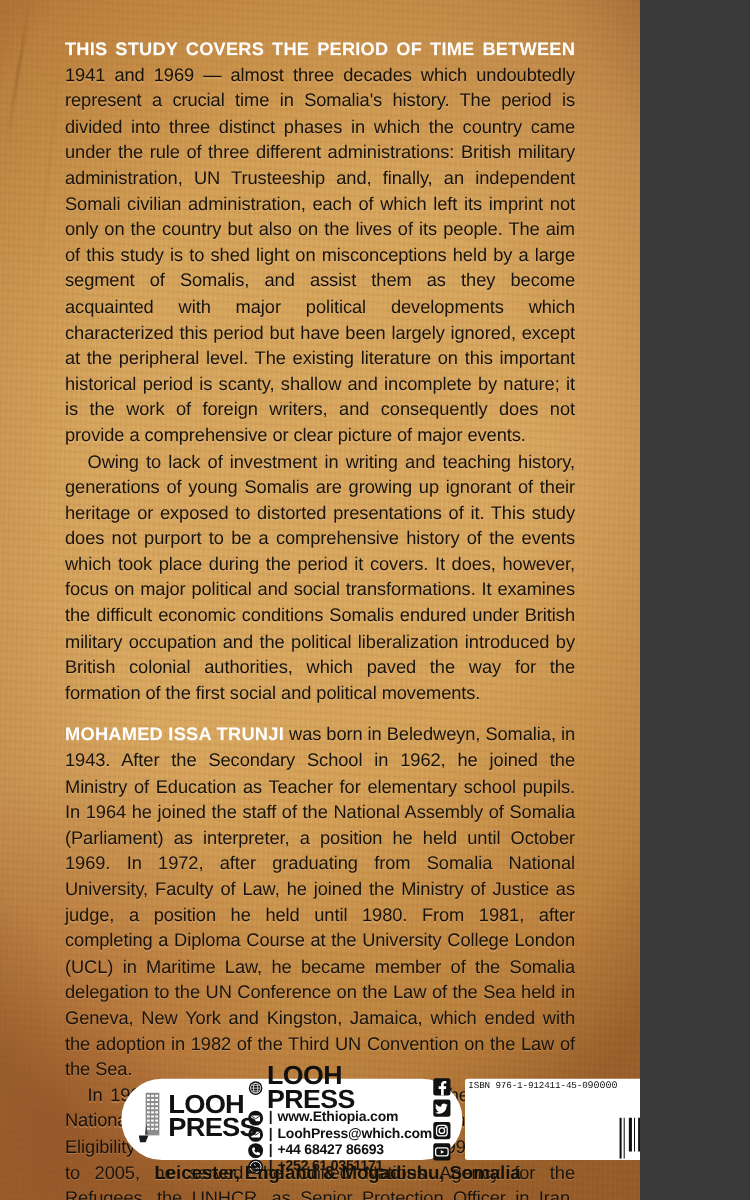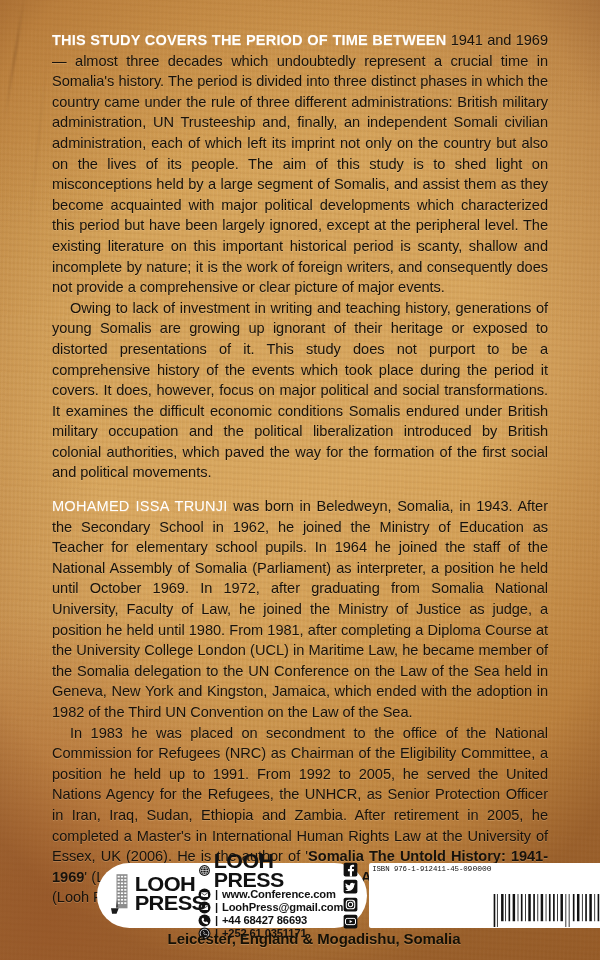--- a/index.html
+++ b/index.html
@@ -2,21 +2,21 @@
 <html><head>
 <meta charset="utf-8">
 <style>
   html, body {
     margin: 0;
     padding: 0;
     background: #3a3a3a;
   }
   .cover {
     position: relative;
-    width: 600px;
+    width: 512px;
     height: 960px;
     overflow: hidden;
     font-family: "Liberation Sans", sans-serif;
     background-color: #c8913f;
     background-image:
       
       radial-gradient(ellipse 75% 62% at 48% 40%, rgba(214,160,86,0.0) 0%, rgba(214,160,86,0.0) 45%, rgba(150,86,38,0.33) 82%, rgba(120,62,26,0.55) 100%),
       
       radial-gradient(ellipse 60% 45% at 8% 95%, rgba(168,84,40,0.45) 0%, rgba(168,84,40,0.0) 70%),
       
@@ -65,21 +65,21 @@
   }
   .para-indent { text-indent: 18px; }
   .gap { height: 13px; }
   .lead-caps {
     color: #ffffff;
     font-weight: bold;
     letter-spacing: 0.15px;
   }
   .name-caps {
     color: #ffffff;
-    font-weight: normal;
+    font-weight: bold;
     letter-spacing: 0.2px;
   }
   b.title-bold { font-weight: bold; color: #17120c; }
 
   
   .footer {
     position: absolute;
     left: 0; right: 0;
     bottom: 0;
     height: 100px;
@@ -324,31 +324,31 @@
             <span class="pub-title">LOOH PRESS</span>
           </div>
 
           <div class="contact-row">
             <svg class="cicon" viewBox="0 0 24 24">
               <circle cx="12" cy="12" r="11" fill="#111"></circle>
               <rect x="5.5" y="8" width="13" height="8.5" rx="1" fill="#fff"></rect>
               <path d="M5.5 8.6 L12 13 L18.5 8.6" fill="none" stroke="#111" stroke-width="1.3"></path>
             </svg>
             <span class="pipe">|</span>
-            <span>www.Conference.com</span>
+            <span>www.Ethiopia.com</span>
           </div>
 
           <div class="contact-row">
             <svg class="cicon" viewBox="0 0 24 24">
               <circle cx="12" cy="12" r="11" fill="#111"></circle>
               <rect x="5.5" y="8" width="13" height="8.5" rx="1" fill="#fff"></rect>
               <path d="M5.5 8.6 L12 13 L18.5 8.6" fill="none" stroke="#111" stroke-width="1.3"></path>
             </svg>
             <span class="pipe">|</span>
-            <span>LoohPress@gmail.com</span>
+            <span>LoohPress@which.com</span>
           </div>
 
           <div class="contact-row">
             <svg class="cicon" viewBox="0 0 24 24">
               <circle cx="12" cy="12" r="11" fill="#111"></circle>
               <path d="M8.5 6.5 c1 0 1.6 .4 2 1.4 l.7 1.8 c.2 .6 0 1-.5 1.4 l-.8 .6 c.8 1.6 1.9 2.7 3.5 3.5 l.6-.8 c.4-.5 .8-.7 1.4-.5 l1.8 .7 c1 .4 1.4 1 1.4 2 0 1.3-1.1 2.4-2.6 2.4 -4.6 0-9.2-4.6-9.2-9.2 0-1.5 1.1-2.6 2.4-2.6 z" fill="#fff"></path>
             </svg>
             <span class="pipe">|</span>
             <span>+44 68427 86693</span>
           </div>

